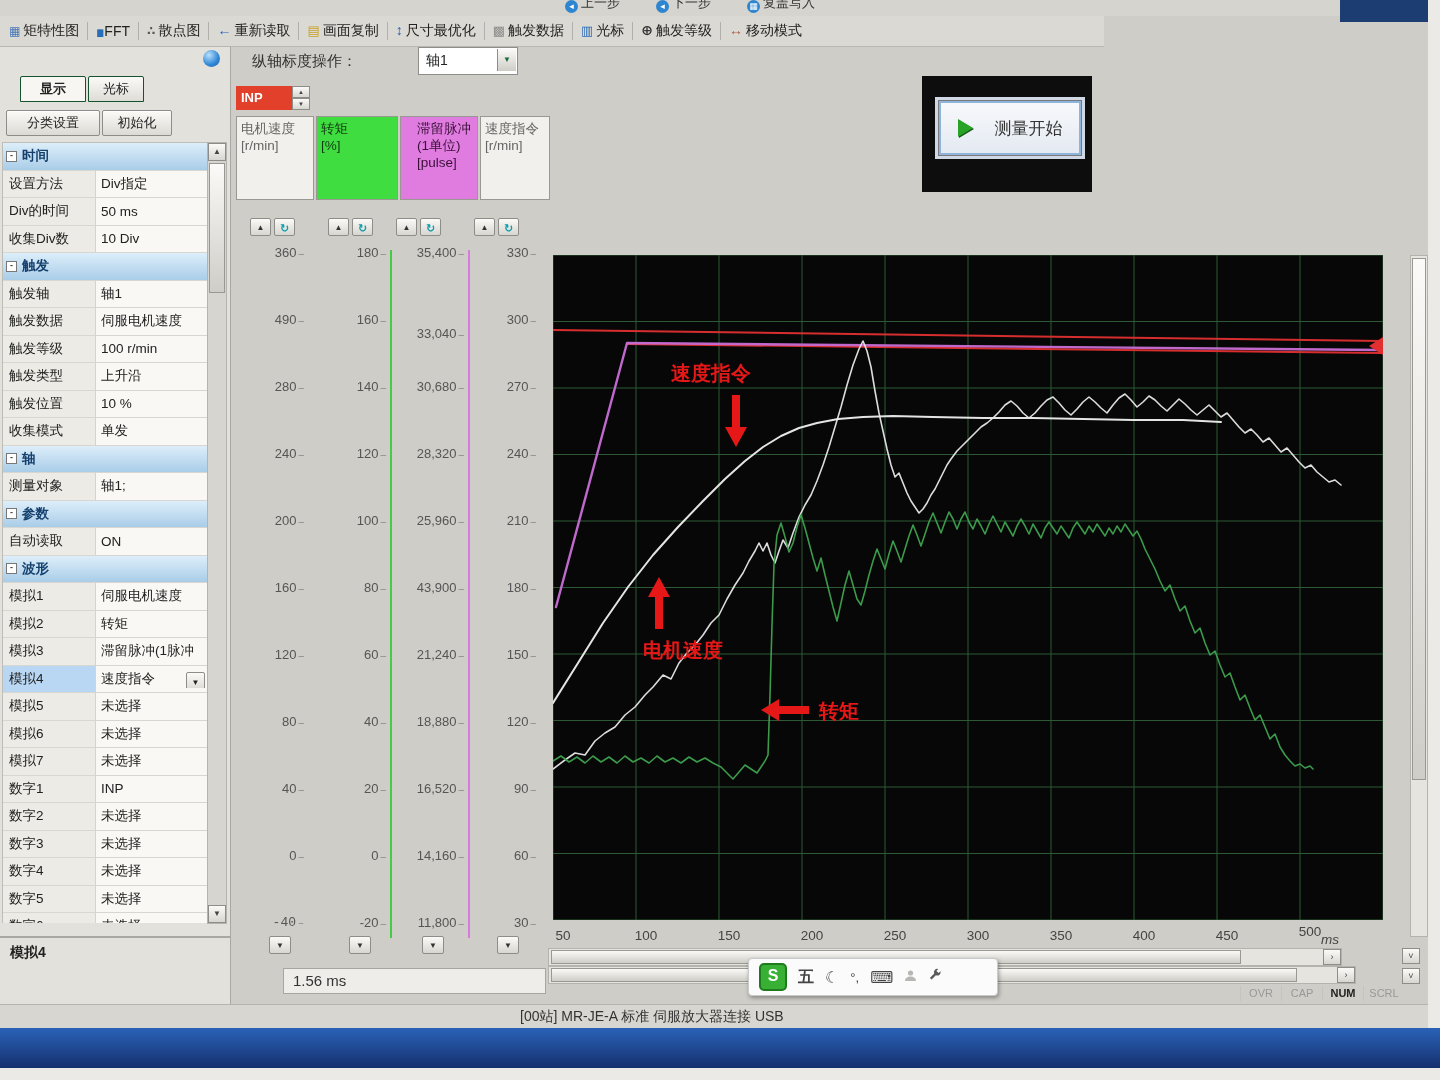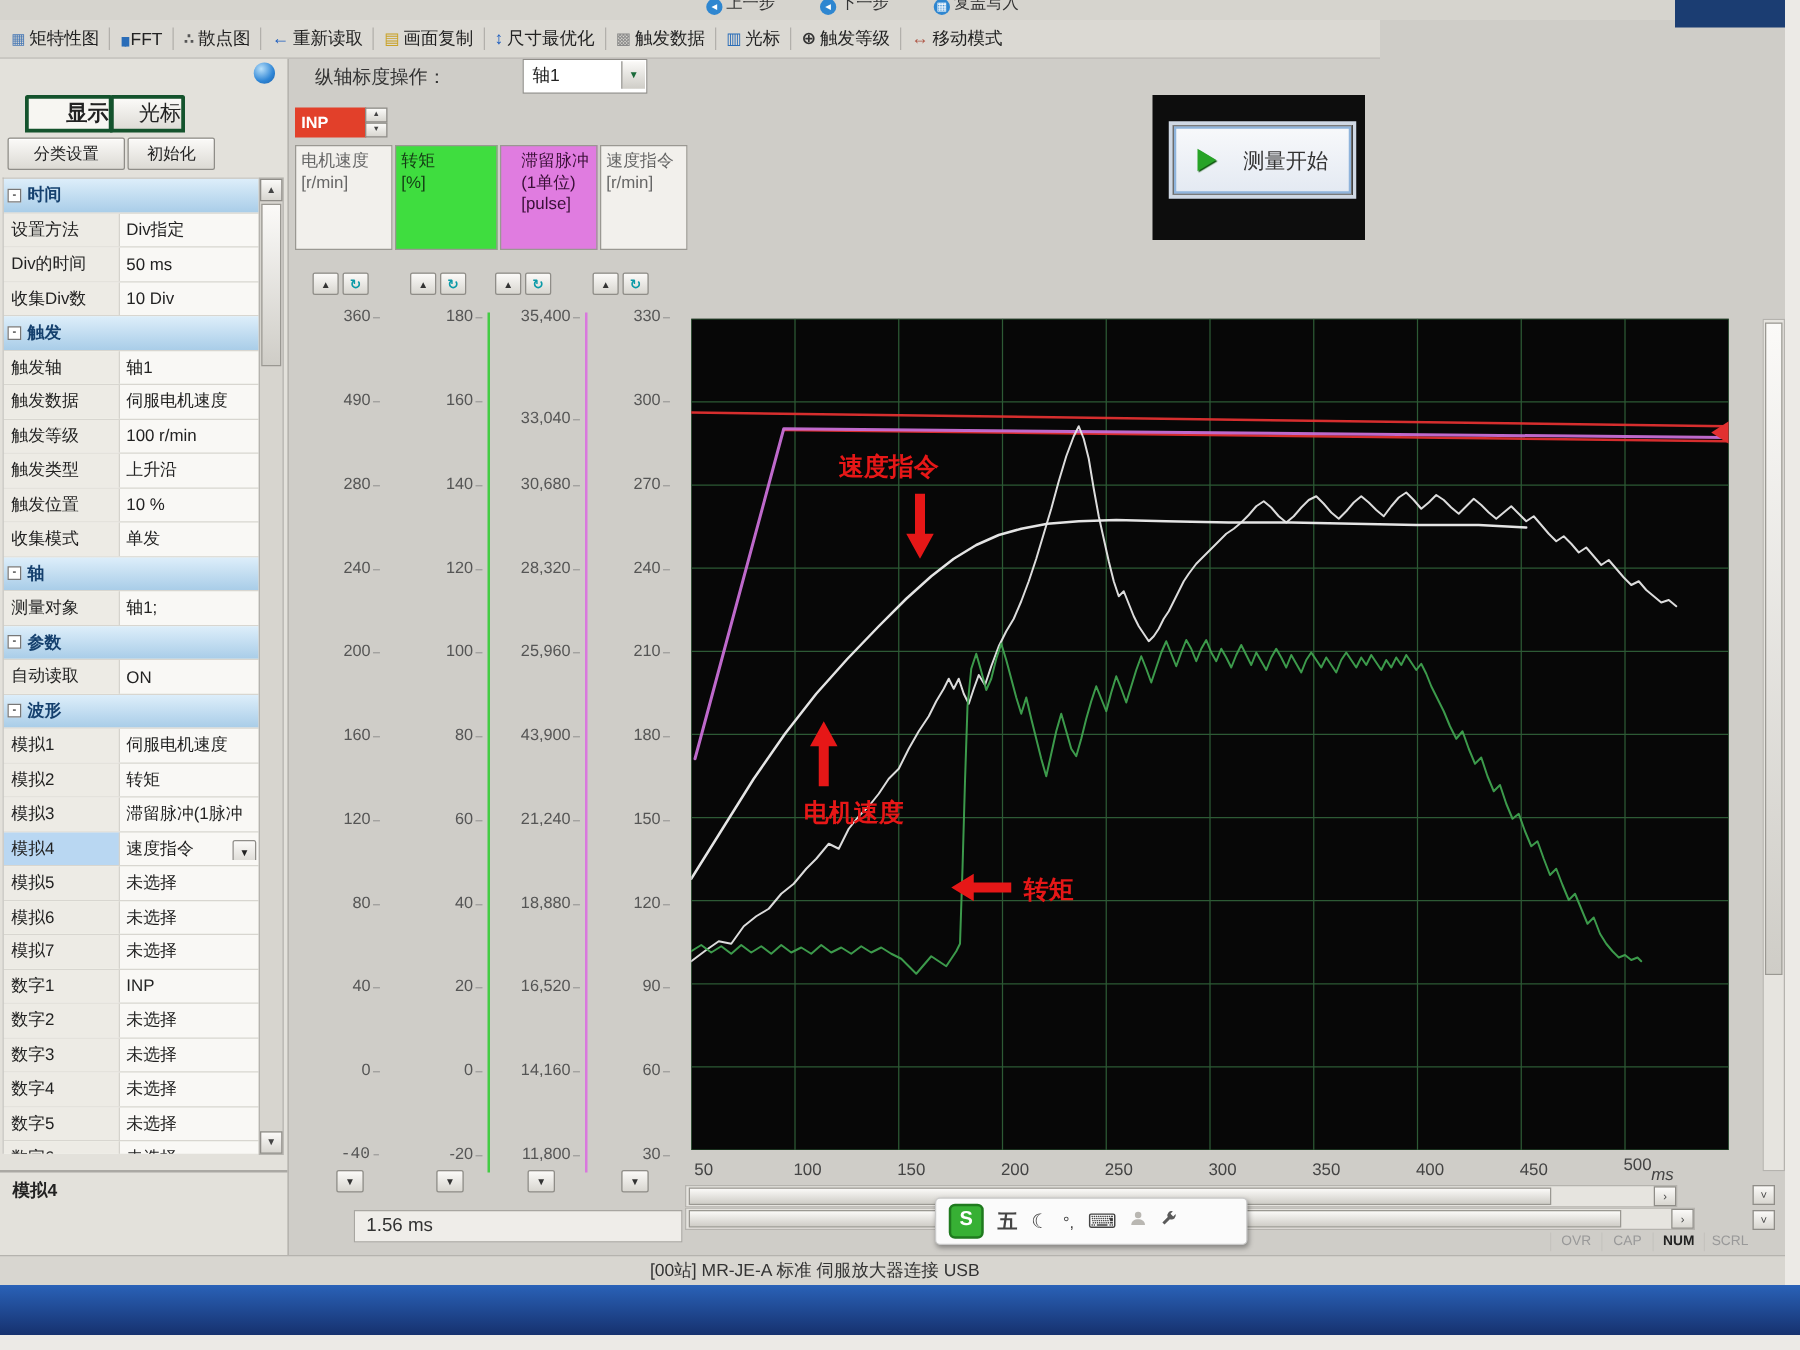--- a/index.html
+++ b/index.html
@@ -26,21 +26,21 @@
   .tic-cursor::before{content:"▥";color:#2a6db8;font-size:13px}
   .tic-zoom::before{content:"⊕";color:#333;font-weight:bold;font-size:14px}
   .tic-move::before{content:"↔";color:#b05a4a;font-weight:bold;font-size:14px}
   #tr-navy{left:1340px;top:0;width:88px;height:22px;background:#1b3d72}
   #bezel-right{left:1428px;top:0;width:12px;height:1080px;background:#eceae6}
   #bezel-bottom{left:0;top:1068px;width:1440px;height:12px;background:#eceae6}
   
   #sidebar{left:0;top:47px;width:230px;height:958px;background:#e3e1db;border-right:1px solid #a9a7a2}
   #side-sphere{left:203px;top:50px;width:17px;height:17px;border-radius:50%;
     background:radial-gradient(circle at 35% 30%,#b8e0fa,#2f86d6 60%,#1b5fa8)}
-  .tab{font-size:17px;text-align:right;border:3px solid #14532d;border-radius:2px 2px 0 0;
+  .tab{font-size:13px;text-align:center;border:1px solid #14532d;border-radius:2px 2px 0 0;
        background:linear-gradient(#fbfaf8,#dedcd6);line-height:24px}
   .tab.active{background:#f7f6f2;font-weight:bold}
   .sbtn{font-size:13px;text-align:center;border:1px solid #8f8d88;border-radius:2px;
         background:linear-gradient(#fbfaf8,#dcdad4);line-height:24px;box-shadow:inset 0 1px 0 #fff}
   #prop-grid{left:2px;top:142px;width:204px;height:780px;overflow:hidden;background:#f9f8f5;
              border:1px solid #bfbdb8;border-width:1px 0 0 1px}
   .prow{height:26.5px;display:flex;align-items:center;border-bottom:1px solid #d8d6d0;font-size:13.5px}
   .phead{background:linear-gradient(#ddeefa,#a9cde8);font-weight:bold;color:#15406e;padding-left:3px}
   .pbox{display:inline-block;width:9px;height:9px;border:1px solid #777;background:#fff;
         font-size:9px;line-height:7px;text-align:center;color:#444;margin-right:5px}

